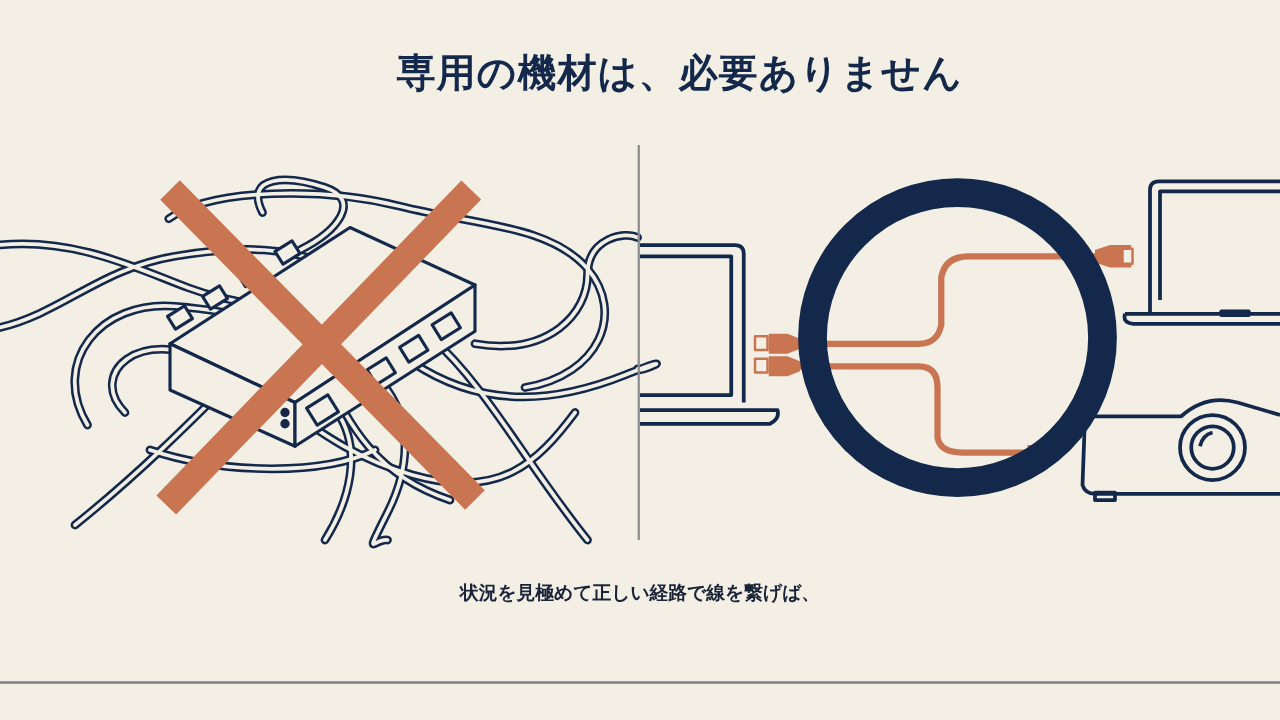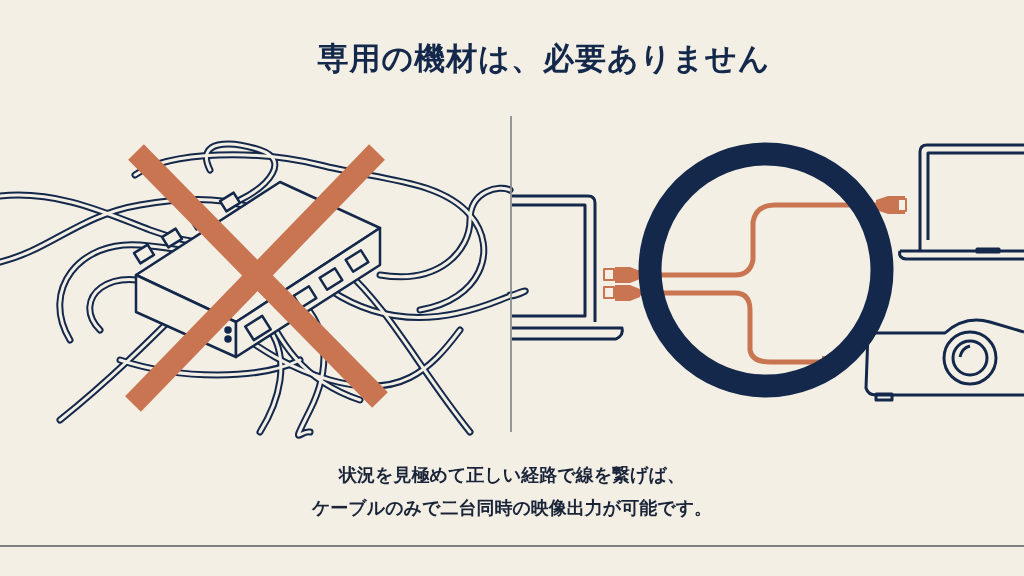--- a/index.html
+++ b/index.html
@@ -10,21 +10,21 @@
     position: relative;
   }
   .title {
     position: absolute; left: 0; top: 38px; width: 1024px;
     text-align: center; font-size: 31px; font-weight: bold;
     color: #13284a; letter-spacing: 1px; margin-left: 32px;
   }
   .art { position: absolute; left: 0; top: 0; width: 1024px; height: 576px; }
   .caption {
     position: absolute; left: 0; top: 458px; width: 1024px;
-    text-align: center; font-size: 18px; font-weight: bold;
+    text-align: center; font-size: 15px; font-weight: bold;
     color: #1a2438; line-height: 33px;
   }
   .rule {
     position: absolute; left: 0; top: 545px; width: 1024px; height: 2px;
     background: #7d7f80;
   }
 </style>
 </head>
 <body>
 
@@ -132,16 +132,15 @@
       <rect x="876" y="394" width="16" height="6"></rect>
       <circle cx="970" cy="358" r="26"></circle>
       <circle cx="970" cy="358" r="17"></circle>
       <path d="M960,357 Q962,348 970,346"></path>
     </g>
   </g>
 </svg>
 
 <div class="caption">
   <div>状況を見極めて正しい経路で線を繋げば、</div>
-  <div>ケーブルのみで二台同時の映像出力が可能です。</div>
 </div>
 
 <div class="rule"></div>
 
 </body></html>

